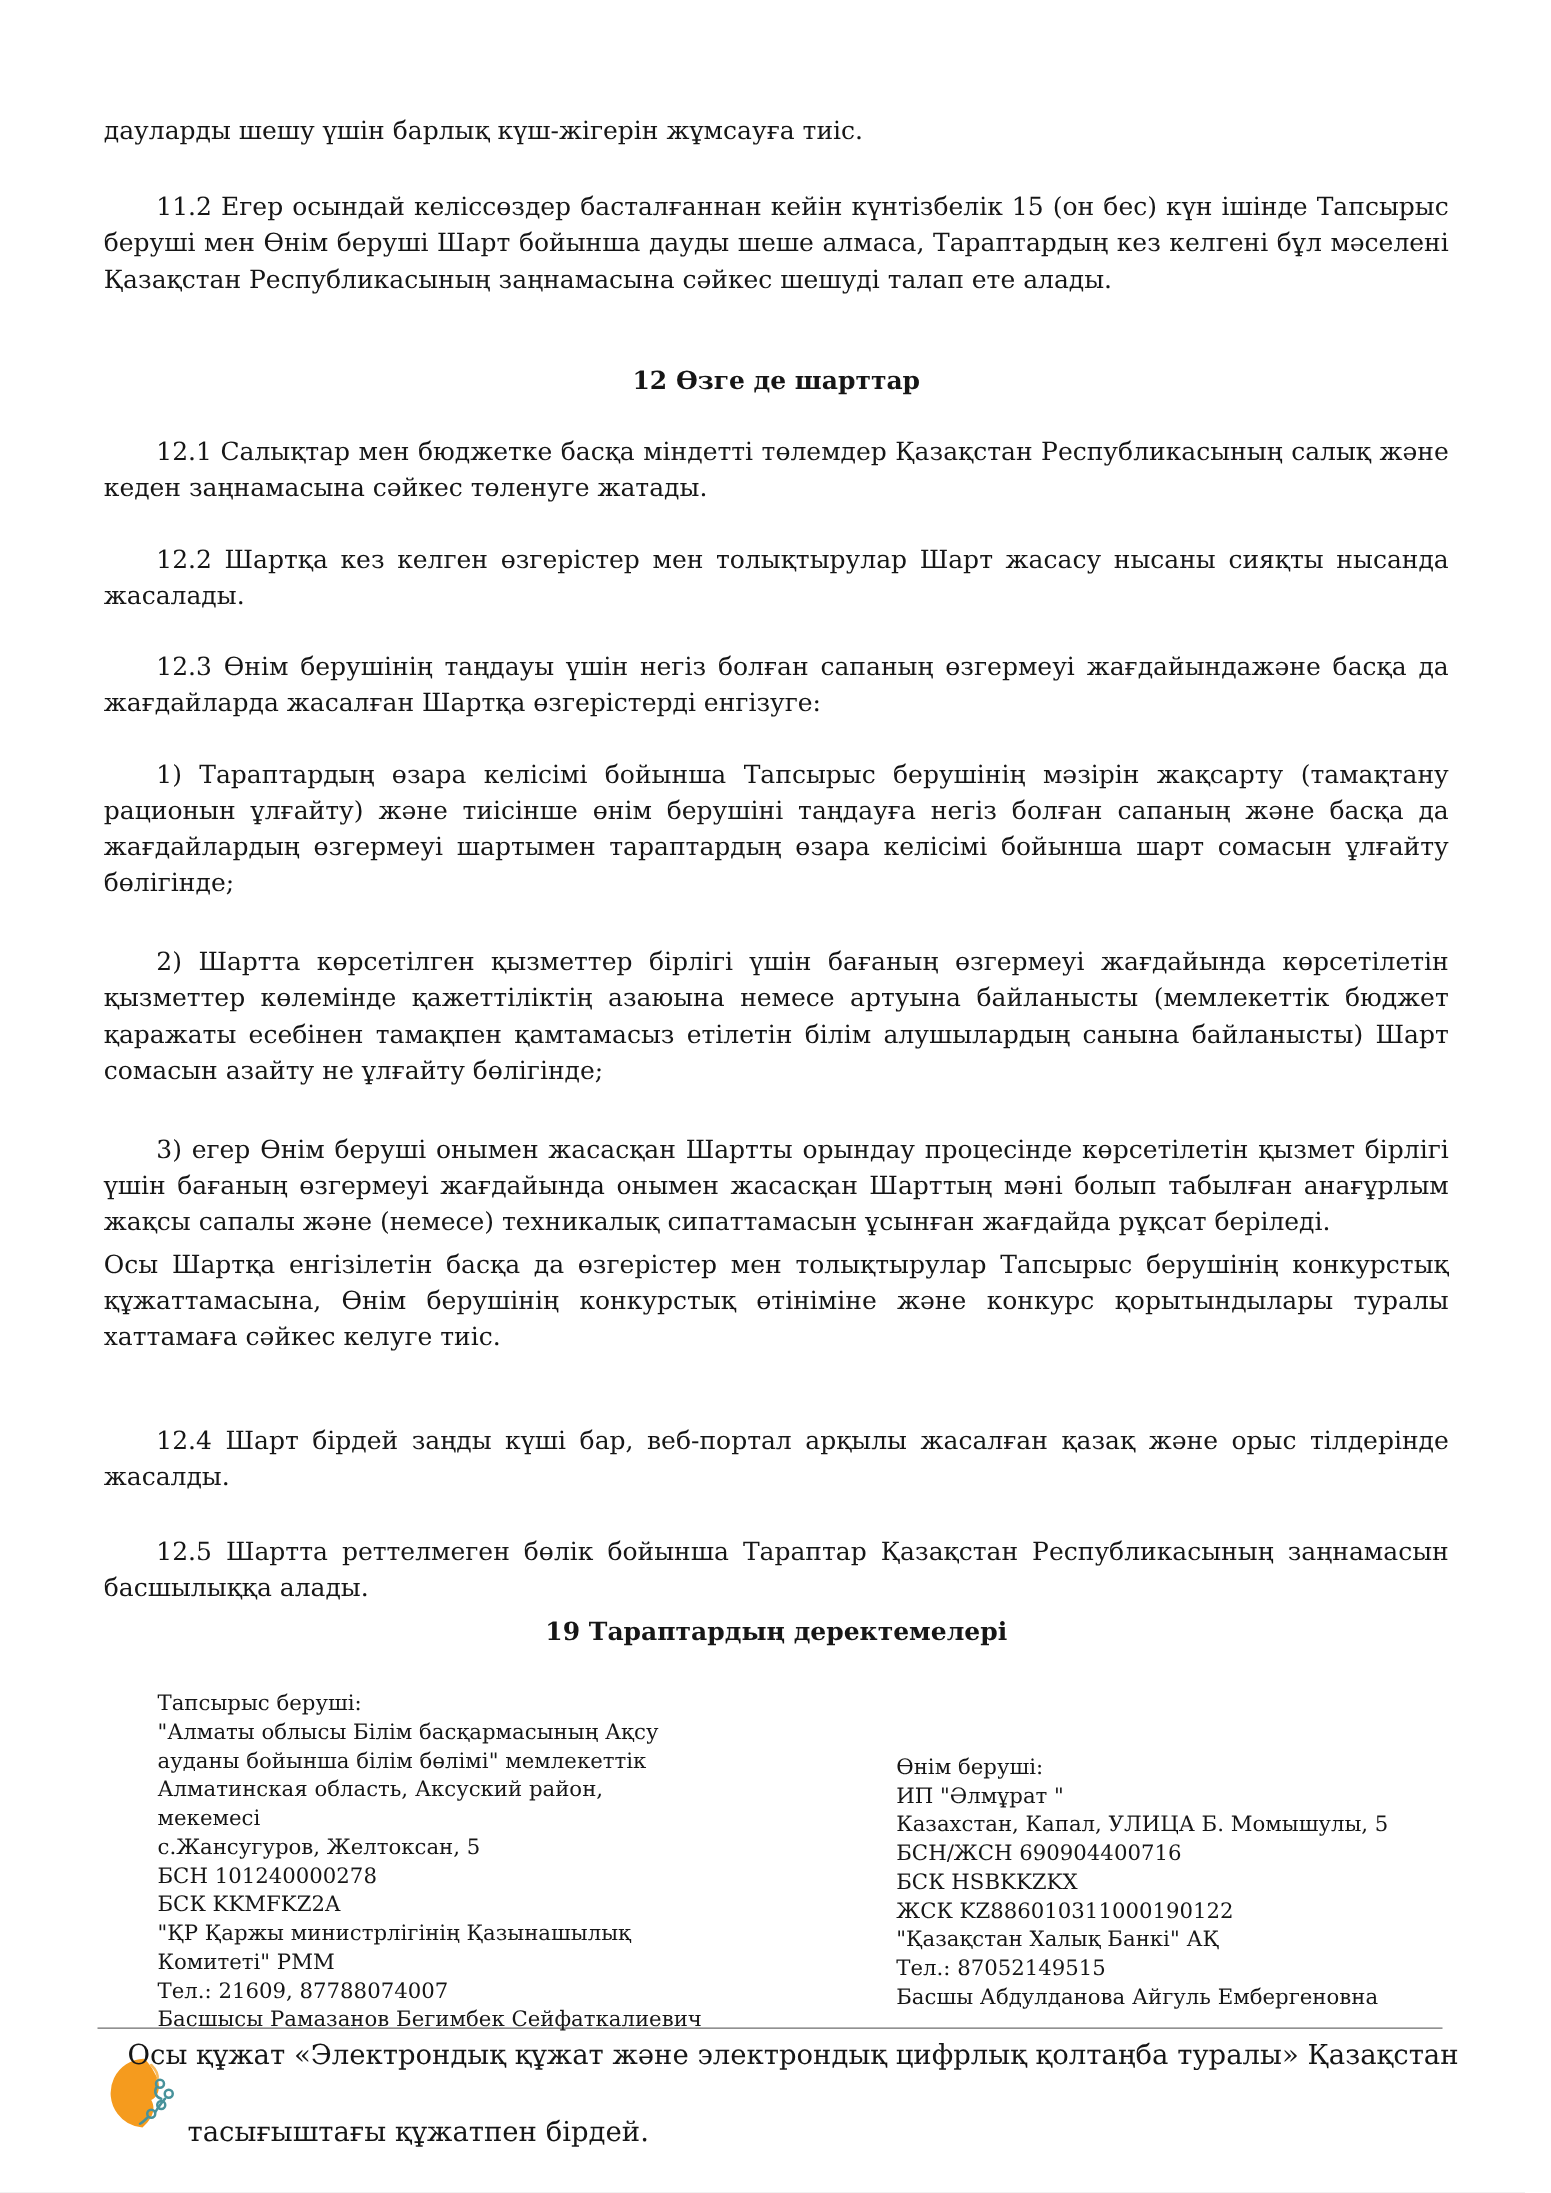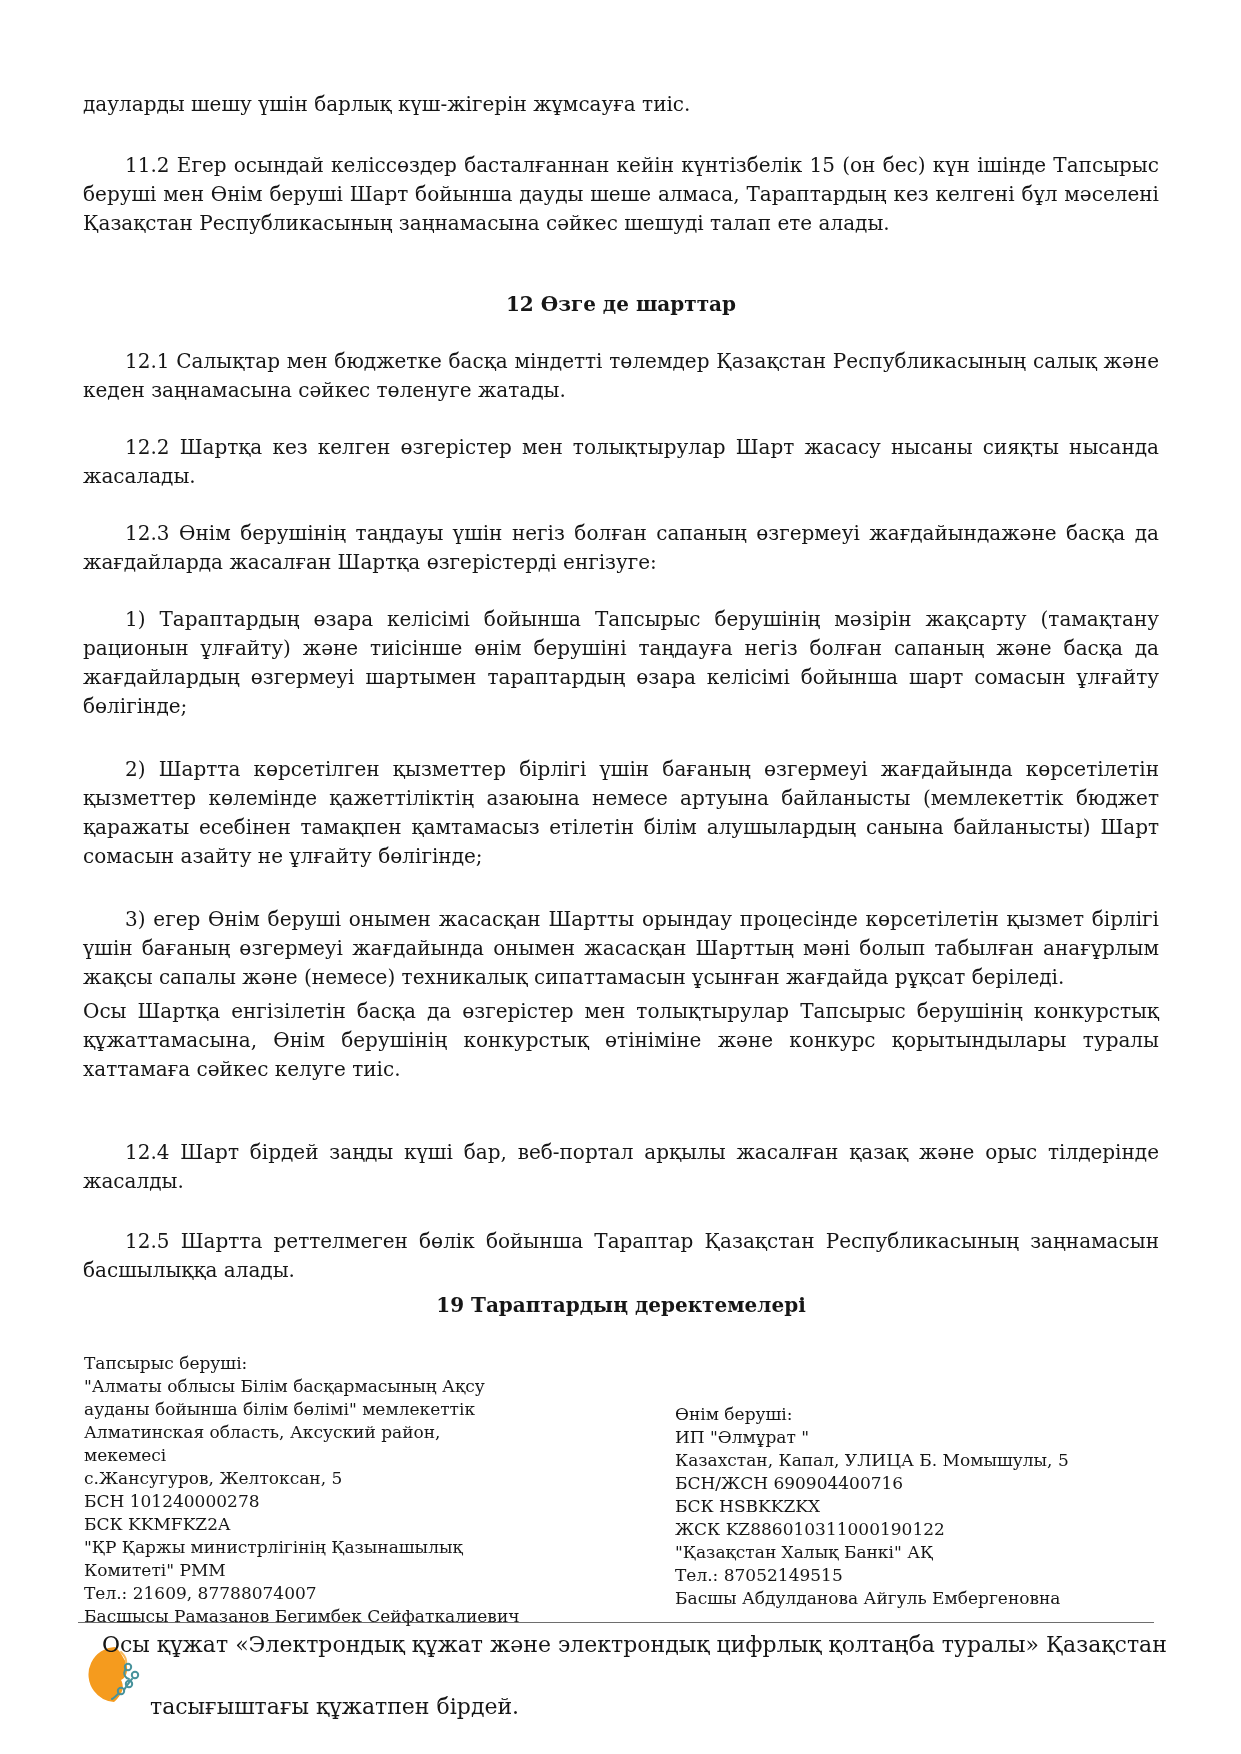--- a/index.html
+++ b/index.html
@@ -17,21 +17,21 @@
     font-size:20px; line-height:29px;
     text-align:justify;
   }
   .para p {margin:5px;}
   .para p.indent {text-indent:42px;}
   .heading {
     position:absolute; left:78px; width:1086px;
     font-size:20px; line-height:29px;
     font-weight:bold; text-align:center;
   }
-  .col {position:absolute; font-size:17px; line-height:23px; z-index:2;}
+  .col {position:absolute; font-size:17px; line-height:23px; z-index:2;margin-left:42px;}
   .col .line {white-space:nowrap;}
   .divider {
     position:absolute; left:78px; top:1622px; width:1076px; height:0;
     border-top:1px solid #6e6e6e; z-index:1;
   }
   .footer-line {
     position:absolute; font-size:22px; line-height:24px;
     white-space:nowrap; z-index:2;
   }
   .logo {position:absolute; left:88px; top:1646px; width:57px; height:57px; z-index:0;}

